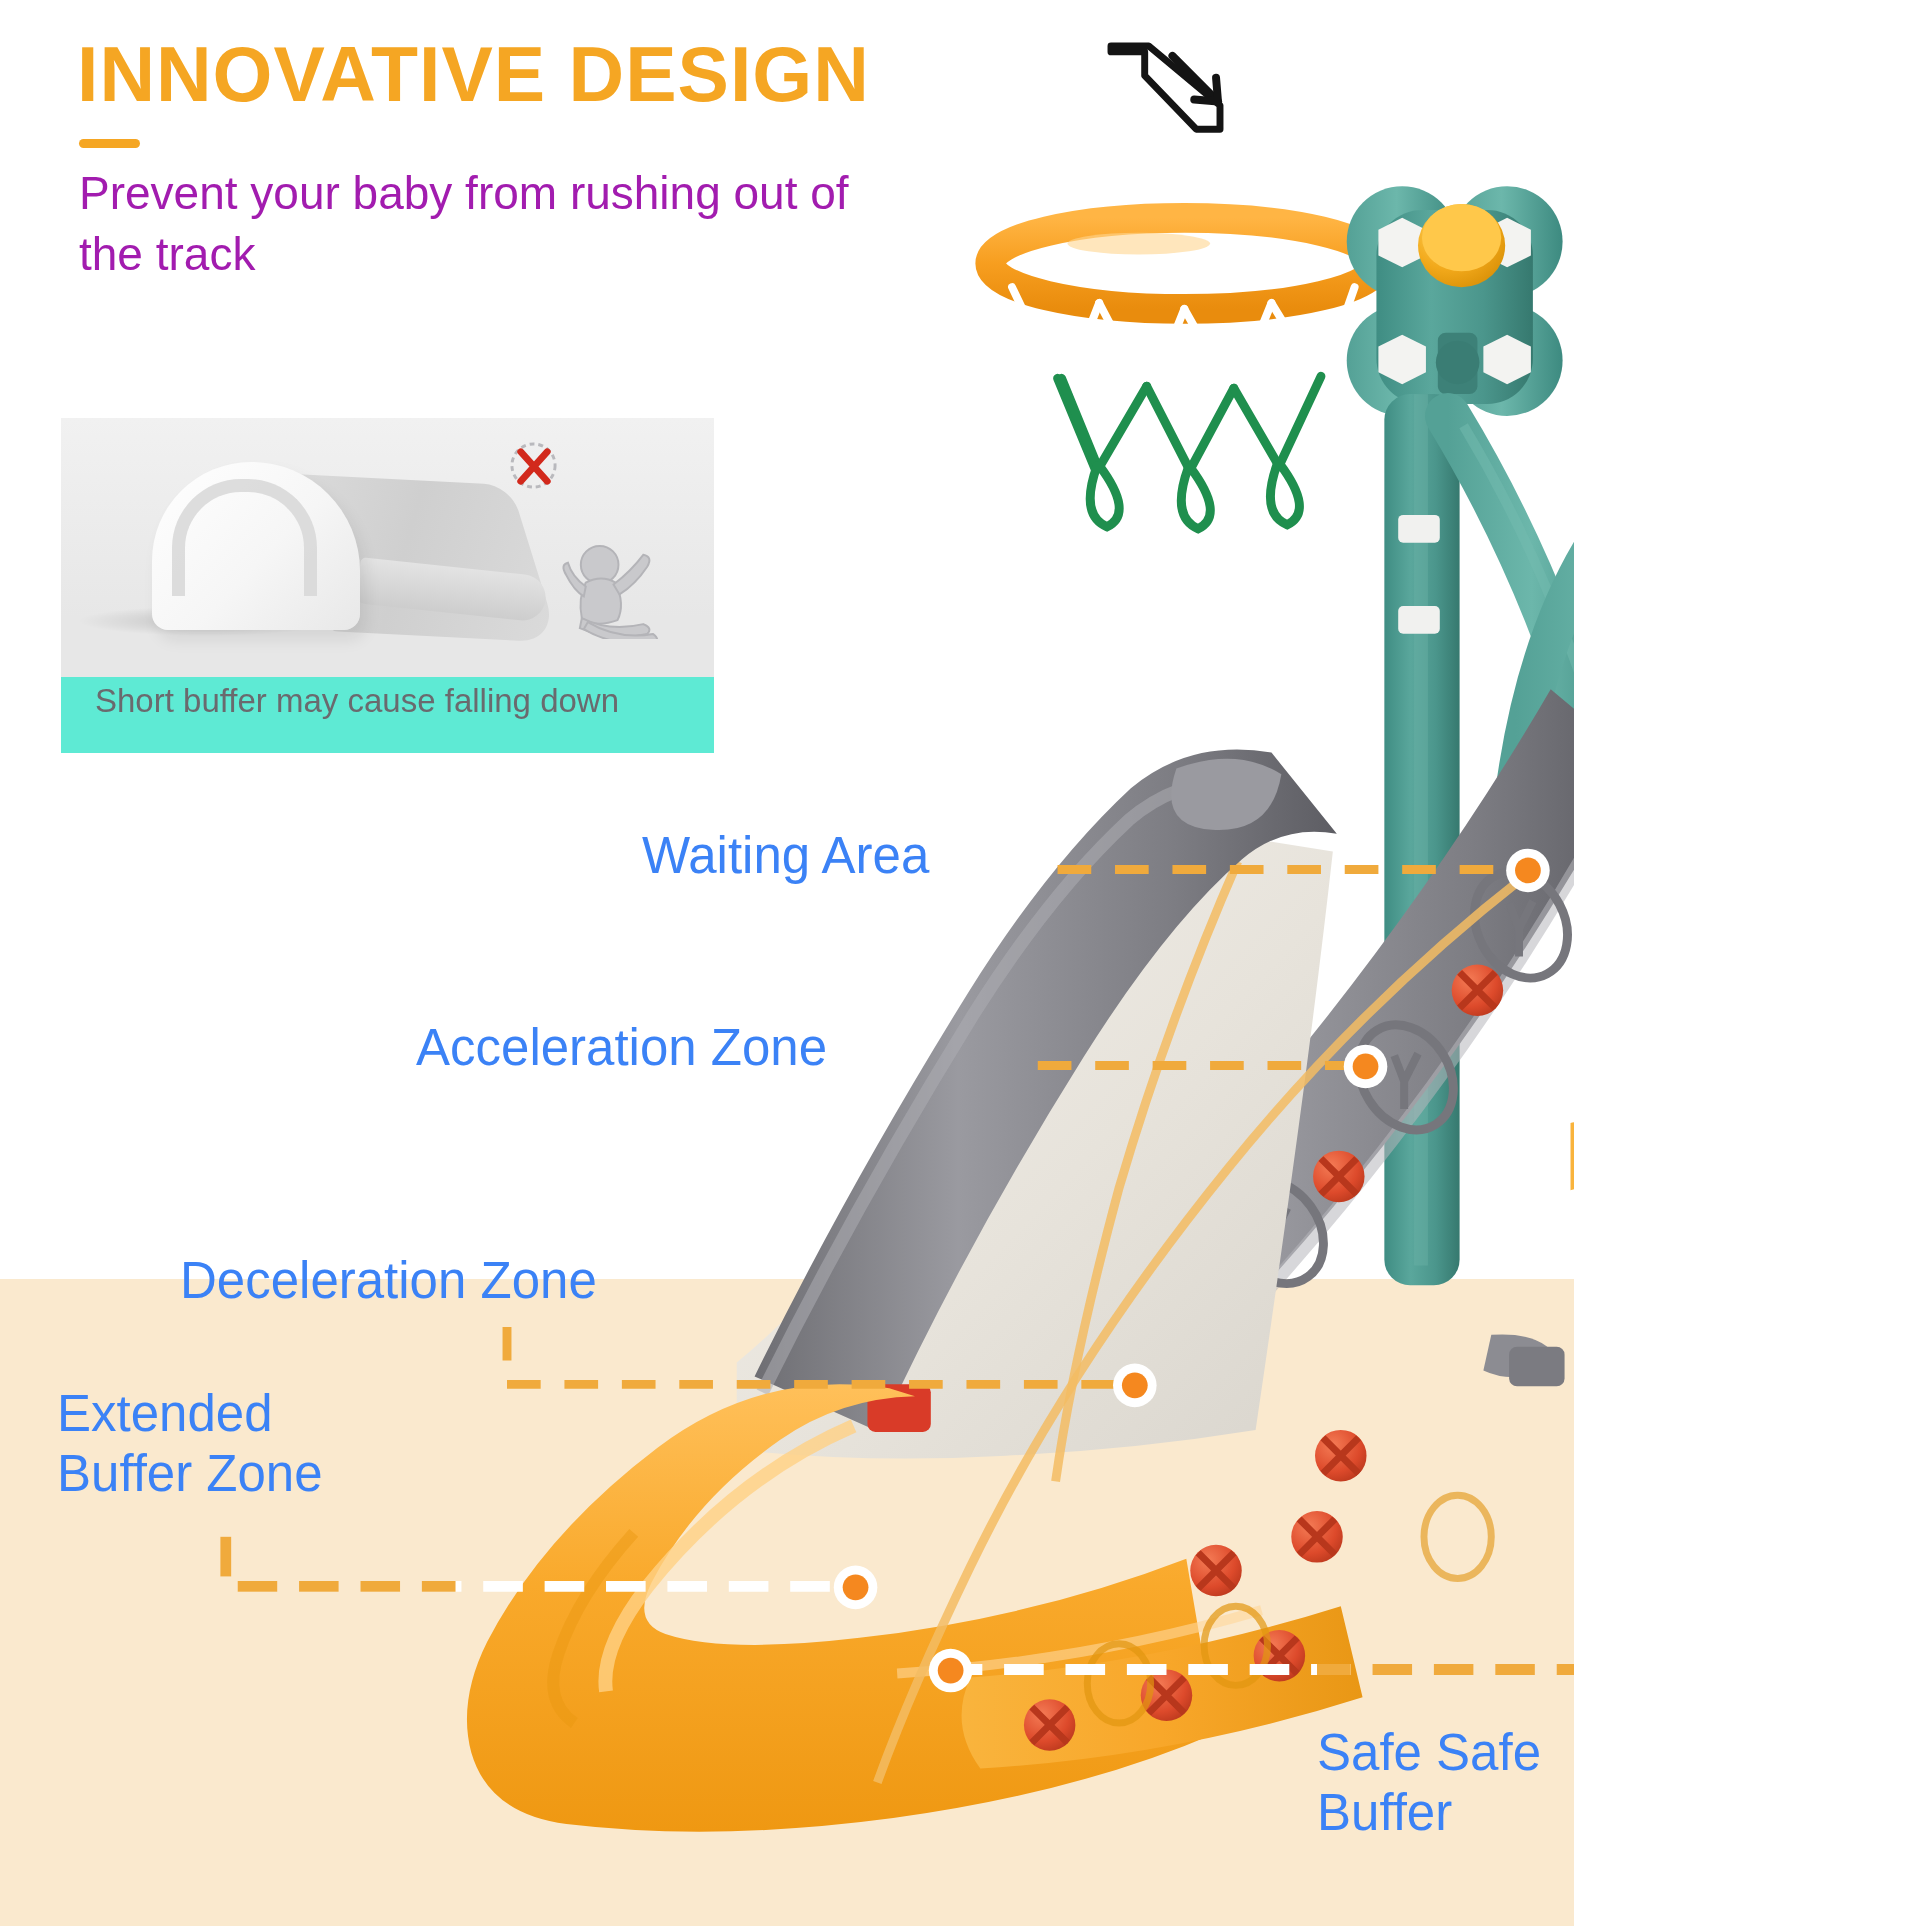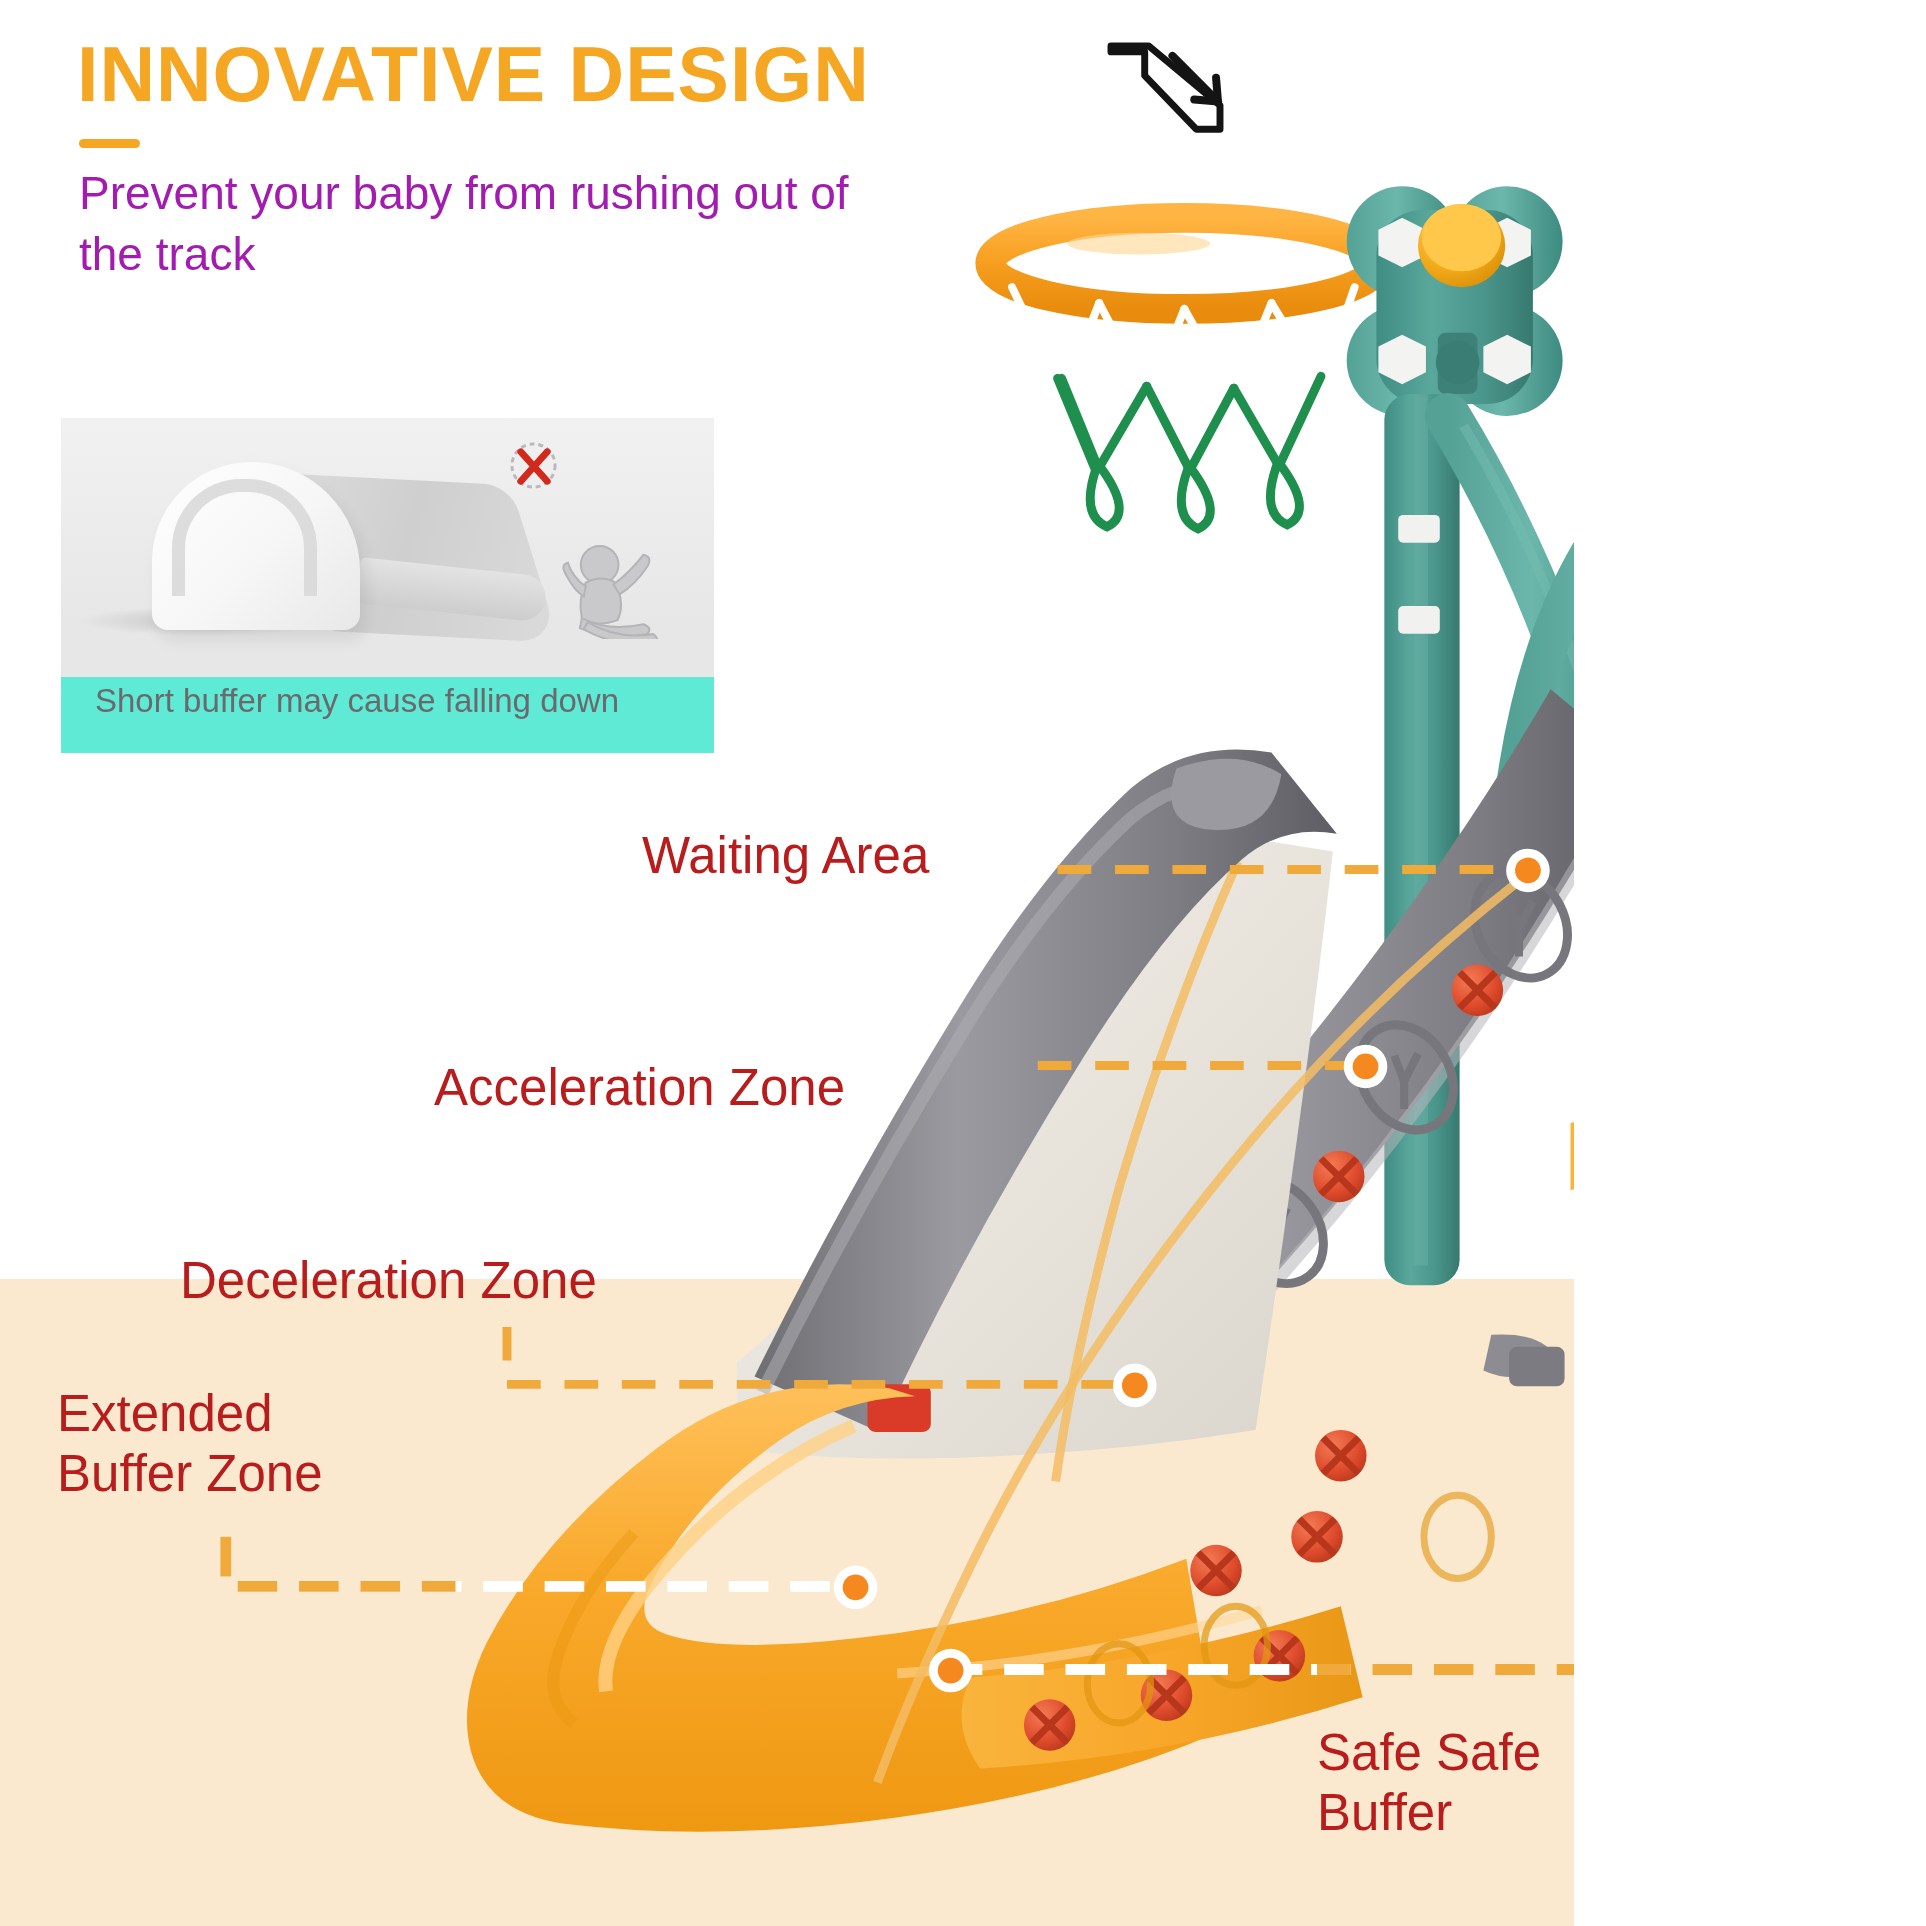--- a/index.html
+++ b/index.html
@@ -63,23 +63,23 @@
   .x-mark{position:absolute;left:447px;top:22px;width:51px;height:51px;}
   .inset-caption{
     position:absolute;left:34px;top:265px;width:594px;
     font-size:33px;color:#6a6a6e;line-height:1.1;
   }
 
   
   .product{position:absolute;left:0;top:0;width:1927px;height:1927px;}
 
   
-  .lbl{position:absolute;color:#b91c1c;font-size:51px;line-height:1.18;white-space:pre-line;font-weight:400;}
+  .lbl{position:absolute;color:#3b82f6;font-size:51px;line-height:1.18;white-space:pre-line;font-weight:400;}
   .lbl-waiting{left:642px;top:826px;}
-  .lbl-accel{left:434px;top:1018px;margin-top:40px;}
+  .lbl-accel{left:416px;top:1018px;}
   .lbl-decel{left:180px;top:1251px;text-align:center;}
   .lbl-extbuf{left:57px;top:1384px;}
   .lbl-safeslope{left:1317px;top:1723px;}
 
   
   .connectors{position:absolute;left:0;top:0;width:1927px;height:1927px;pointer-events:none;}
   .bottom-bar{position:absolute;left:1641px;top:1843px;width:249px;height:14px;background:#ffffff;border-radius:2px;}
 </style>
 </head>
 <body>

